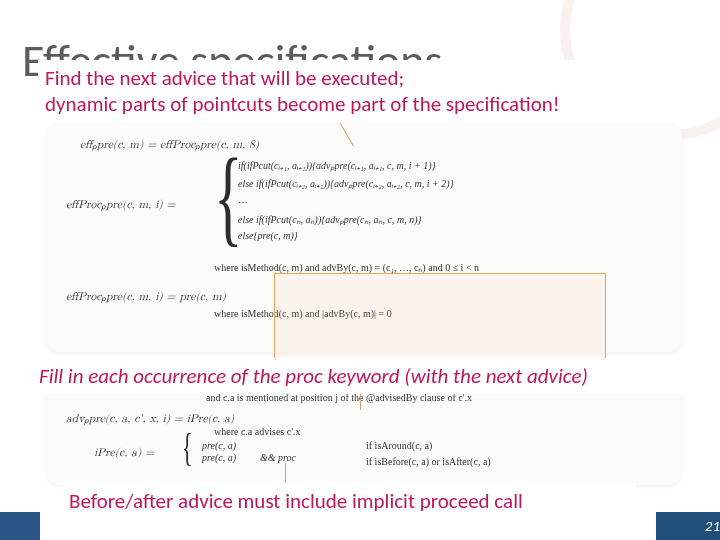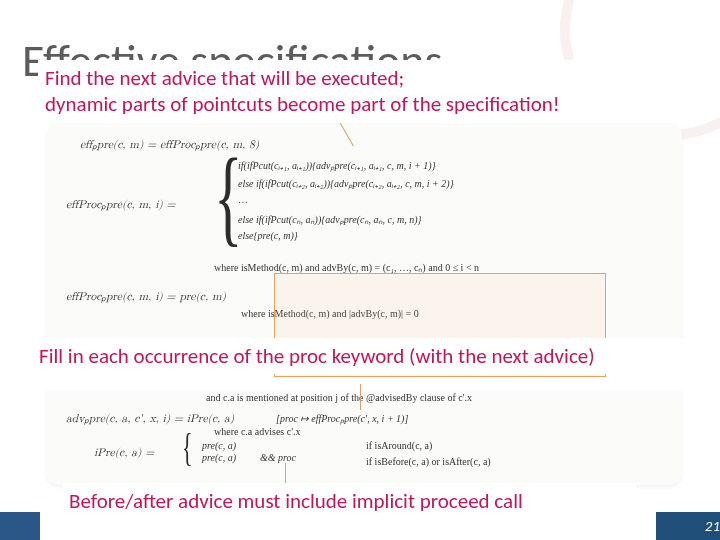--- a/index.html
+++ b/index.html
@@ -37,21 +37,21 @@
     background: #ffffff;
     border: 1px solid #fff;
     font-size: 21px;
     color: #be185d;
     line-height: 1.25;
     z-index: 5;
     box-shadow: 0 0 0 2px #fff;
     padding: 2px 4px;
   }
   .callout1 { left: 40px; top: 62px; width: 635px; }
-  .callout2 { left: 34px; top: 340px; width: 670px; }
+  .callout2 { left: 34px; top: 360px; width: 670px; font-style: italic; }
   .callout3 { left: 64px; top: 485px; width: 560px; }
 
   
   .math-panel {
     position: absolute;
     background: #fbfbfa;
     border-radius: 14px;
     box-shadow: 0 2px 4px rgba(0,0,0,0.05);
     z-index: 1;
   }
@@ -164,32 +164,31 @@
 
     <div class="rowtxt" style="left:192px; top:36px; font-style:italic;">if(ifPcut(cᵢ₊₁, aᵢ₊₁)){advₚpre(cᵢ₊₁, aᵢ₊₁, c, m, i + 1)}</div>
     <div class="rowtxt" style="left:192px; top:54px; font-style:italic;">else if(ifPcut(cᵢ₊₂, aᵢ₊₂)){advₚpre(cᵢ₊₂, aᵢ₊₂, c, m, i + 2)}</div>
     <div class="rowtxt" style="left:192px; top:72px;">…</div>
     <div class="rowtxt" style="left:192px; top:90px; font-style:italic;">else if(ifPcut(cₙ, aₙ)){advₚpre(cₙ, aₙ, c, m, n)}</div>
     <div class="rowtxt" style="left:192px; top:108px; font-style:italic;">else{pre(c, m)}</div>
 
     <div class="rowtxt cond" style="left:168px; top:138px;">where isMethod(c, m) and advBy(c, m) = (c₁, …, cₙ) and 0 ≤ i &lt; n</div>
 
     <div class="math" style="left:20px; top:166px;">effProcₚpre(c, m, i) = pre(c, m)</div>
-    <div class="rowtxt cond" style="left:168px; top:186px;margin-left:27px;">where isMethod(c, m) and |advBy(c, m)| = 0</div>
+    <div class="rowtxt cond" style="left:168px; top:186px;">where isMethod(c, m) and |advBy(c, m)| = 0</div>
   </div>
 
   <div class="callout callout2">Fill in each occurrence of the proc keyword (with the next advice)</div>
   <div class="line ln2"></div>
 
   <div class="math-panel mp2">
     <div class="rowtxt cond" style="left:160px; top:2px;">and c.a is mentioned at position j of the @advisedBy clause of c'.x</div>
 
     <div class="math" style="left:20px; top:20px;">advₚpre(c, a, c', x, i) = iPre(c, a)</div>
 
-    <div class="rowtxt" style="left:230px; top:21px; font-style:italic;">[proc ↦ effProcₚpre(c', x, i + 1)]</div>
     <div class="rowtxt cond" style="left:168px; top:36px;">where c.a advises c'.x</div>
 
     <div class="math" style="left:48px; top:56px;">iPre(c, a) =</div>
     <div class="brace" style="left:136px; top:40px; font-size:40px;">{</div>
     <div class="rowtxt" style="left:156px; top:50px; font-style:italic;">pre(c, a)</div>
     <div class="rowtxt cond" style="left:320px; top:50px;">if isAround(c, a)</div>
     <div class="rowtxt" style="left:156px; top:62px; font-style:italic;">pre(c, a)</div>
 
     <div class="rowtxt" style="left:214px; top:62px; font-style:italic;">&amp;&amp; proc</div>
     <div class="rowtxt cond" style="left:320px; top:66px;">if isBefore(c, a) or isAfter(c, a)</div>

